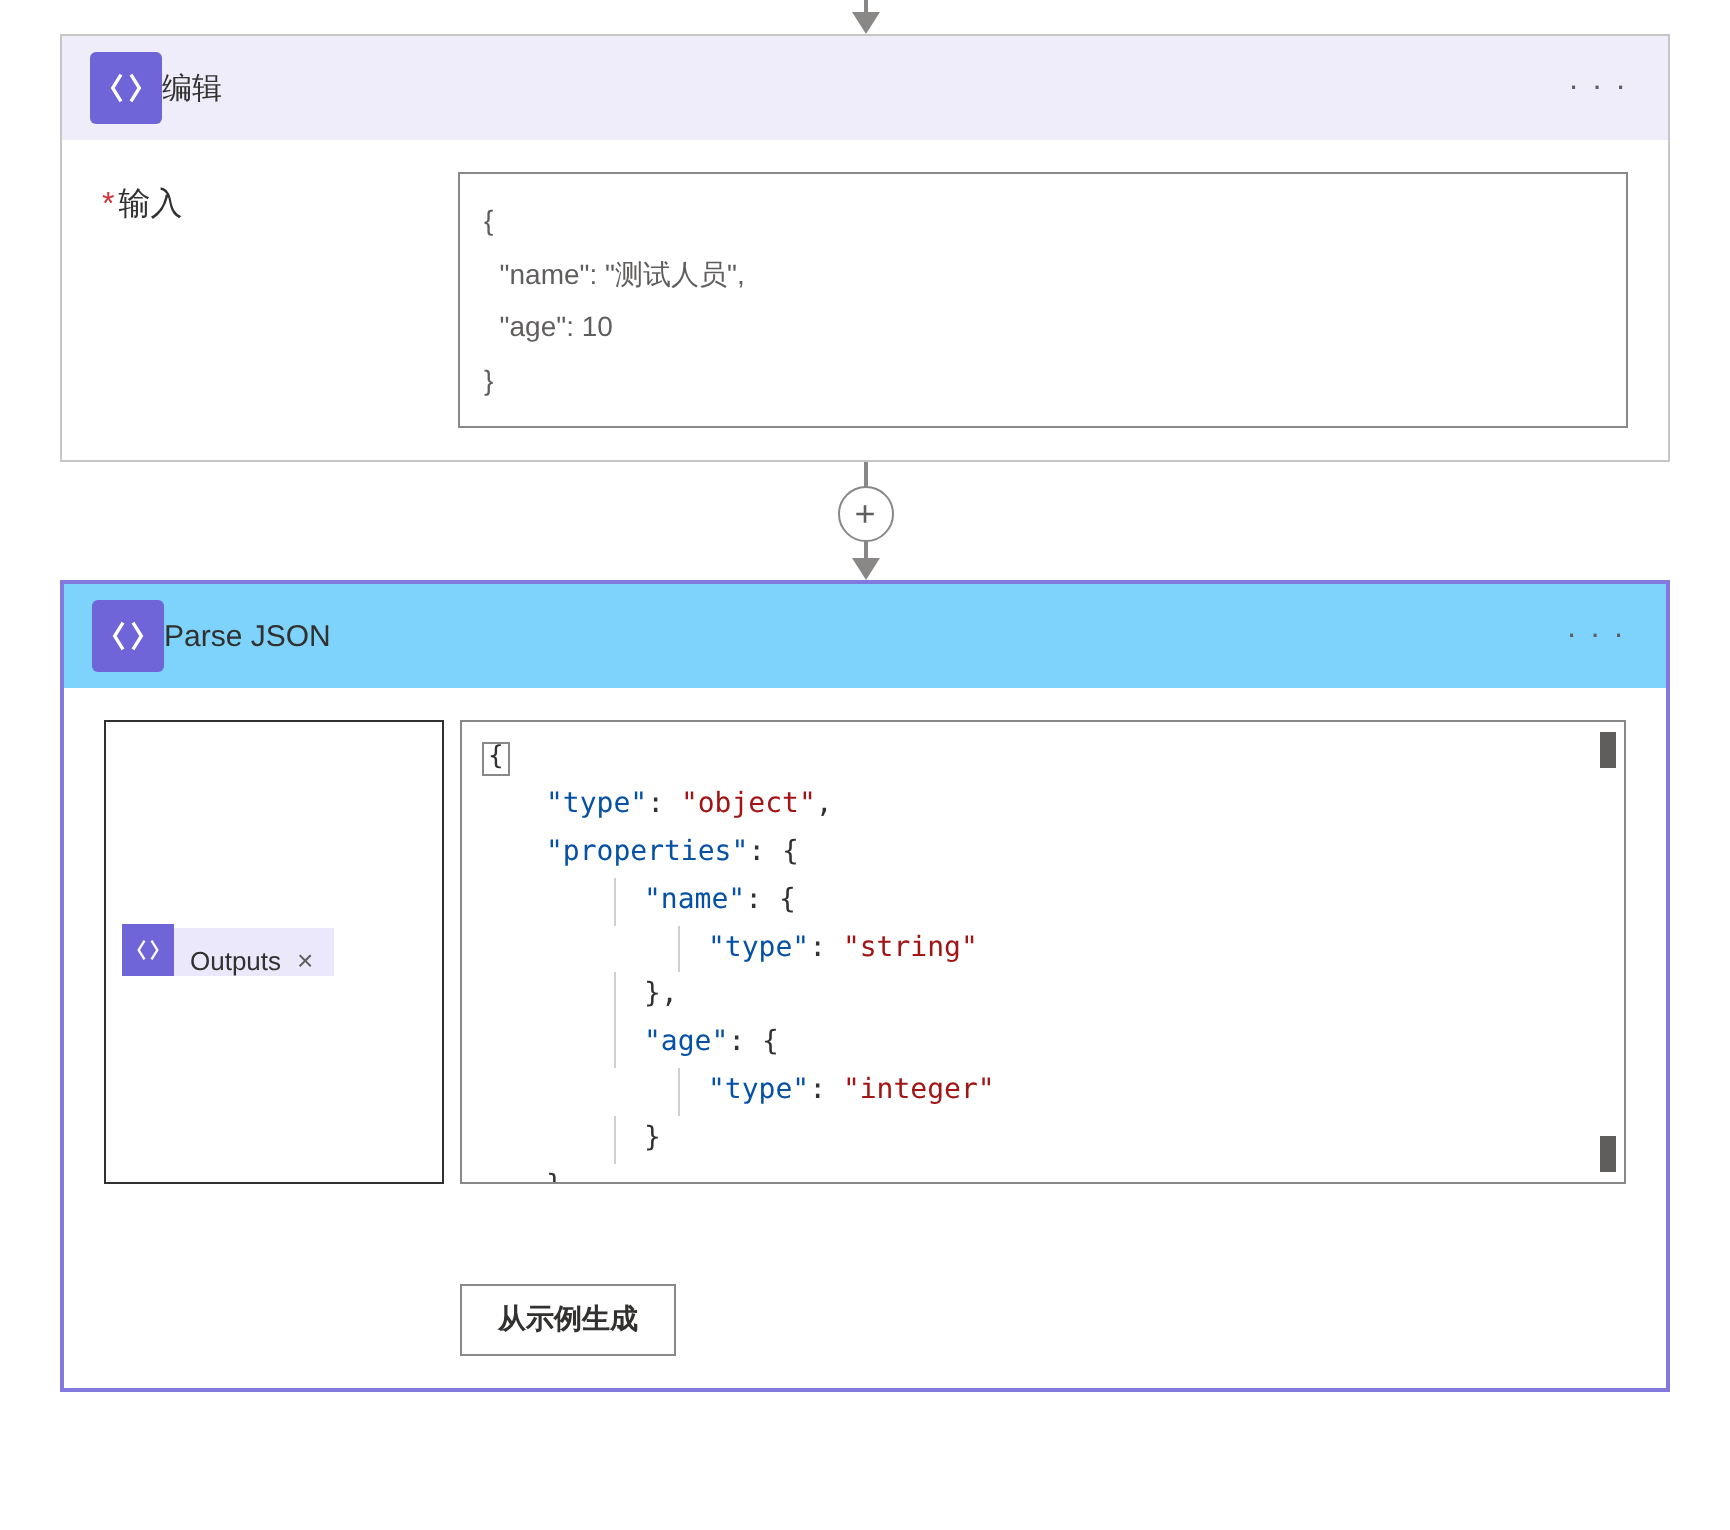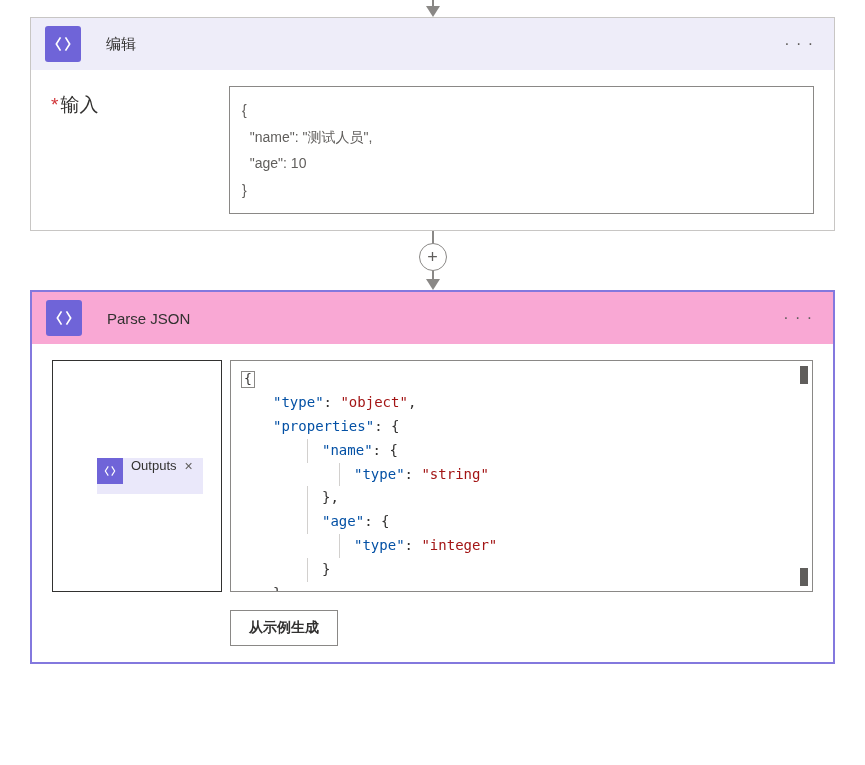--- a/index.html
+++ b/index.html
@@ -48,24 +48,24 @@
       background: #fff;
     }
     .card.selected {
       border: 2px solid #8378de;
     }
     .card-header {
       display: flex;
       align-items: center;
       background: #eeedf9;
       padding: 8px 14px;
-      gap: 25px;
+      gap: 0;
     }
     .card-header.selected-hdr {
-      background: #f9a8d4;
+      background: #7dd3fc;
     }
     .step-icon {
       width: 36px; height: 36px;
       background: #6f64d8;
       display: flex; align-items: center; justify-content: center;
       border-radius: 3px;
     }
     .step-icon svg { width: 20px; height: 20px; }
     .step-title { flex: 1; font-size: 15px; color: #323130; }
     .ellipsis {
@@ -77,21 +77,21 @@
     }
     .card-body {
       padding: 16px 20px;
       display: grid;
       grid-template-columns: 170px 1fr;
       row-gap: 14px;
       column-gap: 8px;
     }
     .card-body.three-row { row-gap: 18px; }
     .field-label {
-      font-size: 19px;
+      font-size: 16px;
       color: #323130;
       padding-top: 6px;
     }
     .required::before {
       content: "*";
       color: #d13438;
       margin-right: 2px;
     }
     .text-box {
       border: 1px solid #8a8886;
@@ -105,27 +105,26 @@
     }
     .content-box {
       border: 1px solid #323130;
       padding: 6px 8px;
       display: flex;
       align-items: center;
       min-height: 40px;
     }
     .token {
       display: inline-flex;
-      align-items: flex-start;
+      align-items: flex-end;
       background: #eae8fa;
       border-radius: 0;
-      height: 36px;
+      height: 24px;
       font-size: 13px;
       color: #323130;
-      margin-left: 36px;
     }
     .token-icon {
       width: 26px; height: 26px;
       background: #6f64d8;
       display: flex; align-items: center; justify-content: center;
       margin-right: 8px;
     }
     .token-icon svg { width: 14px; height: 14px; }
     .token-x {
       margin-left: 8px; margin-right: 10px;
@@ -173,20 +172,21 @@
     }
     .sample-btn {
       border: 1px solid #8a8886;
       background: #fff;
       padding: 8px 18px;
       font-size: 14px;
       color: #323130;
       cursor: pointer;
       font-family: inherit;
       font-weight: 600;
+      margin-top: 32px;
     }
     .btn-row {
       grid-column: 2 / 3;
     }
   </style>
 </head>
 <body>
 
 <div class="connector">
   <div class="connector-line" style="height:6px"></div>

